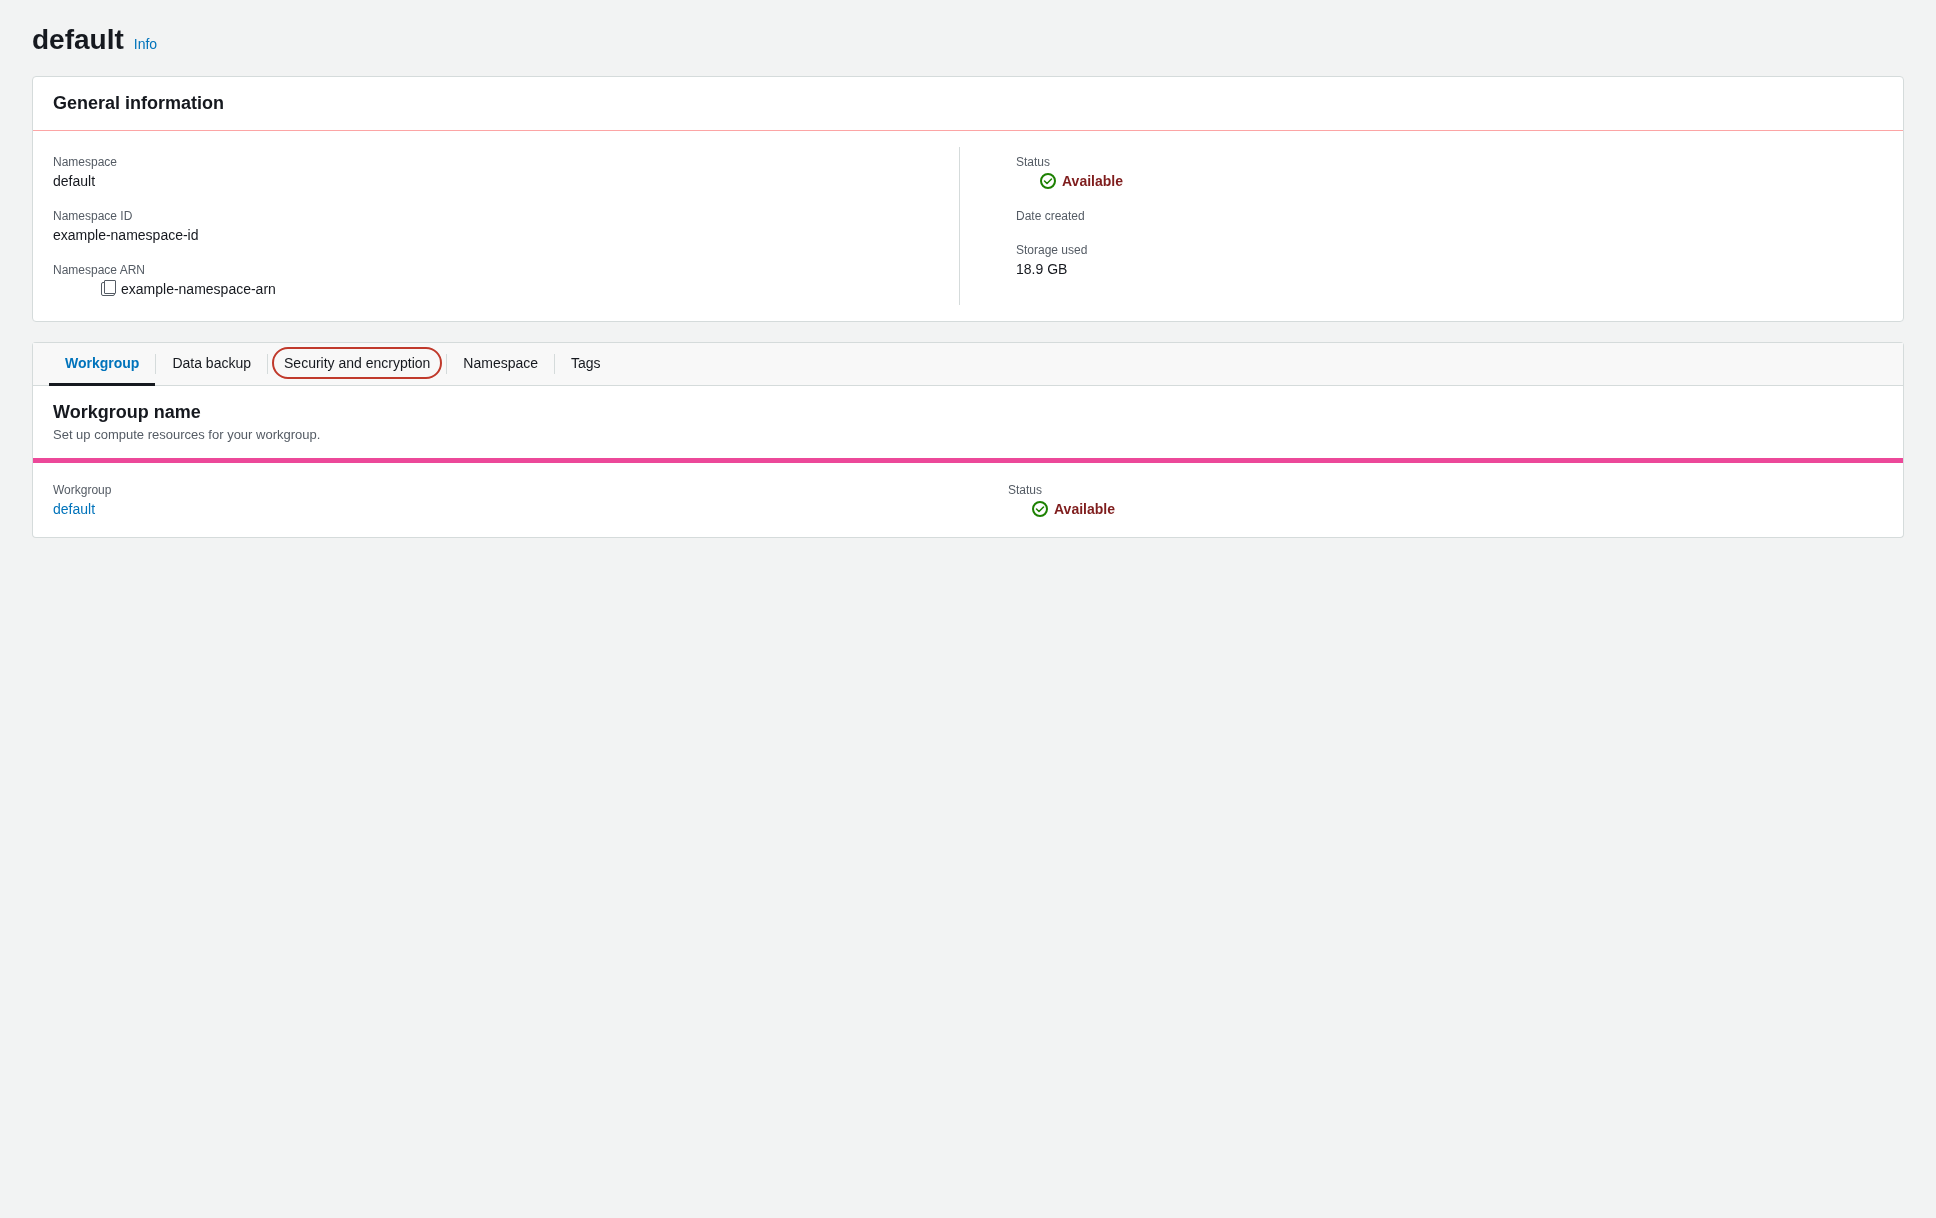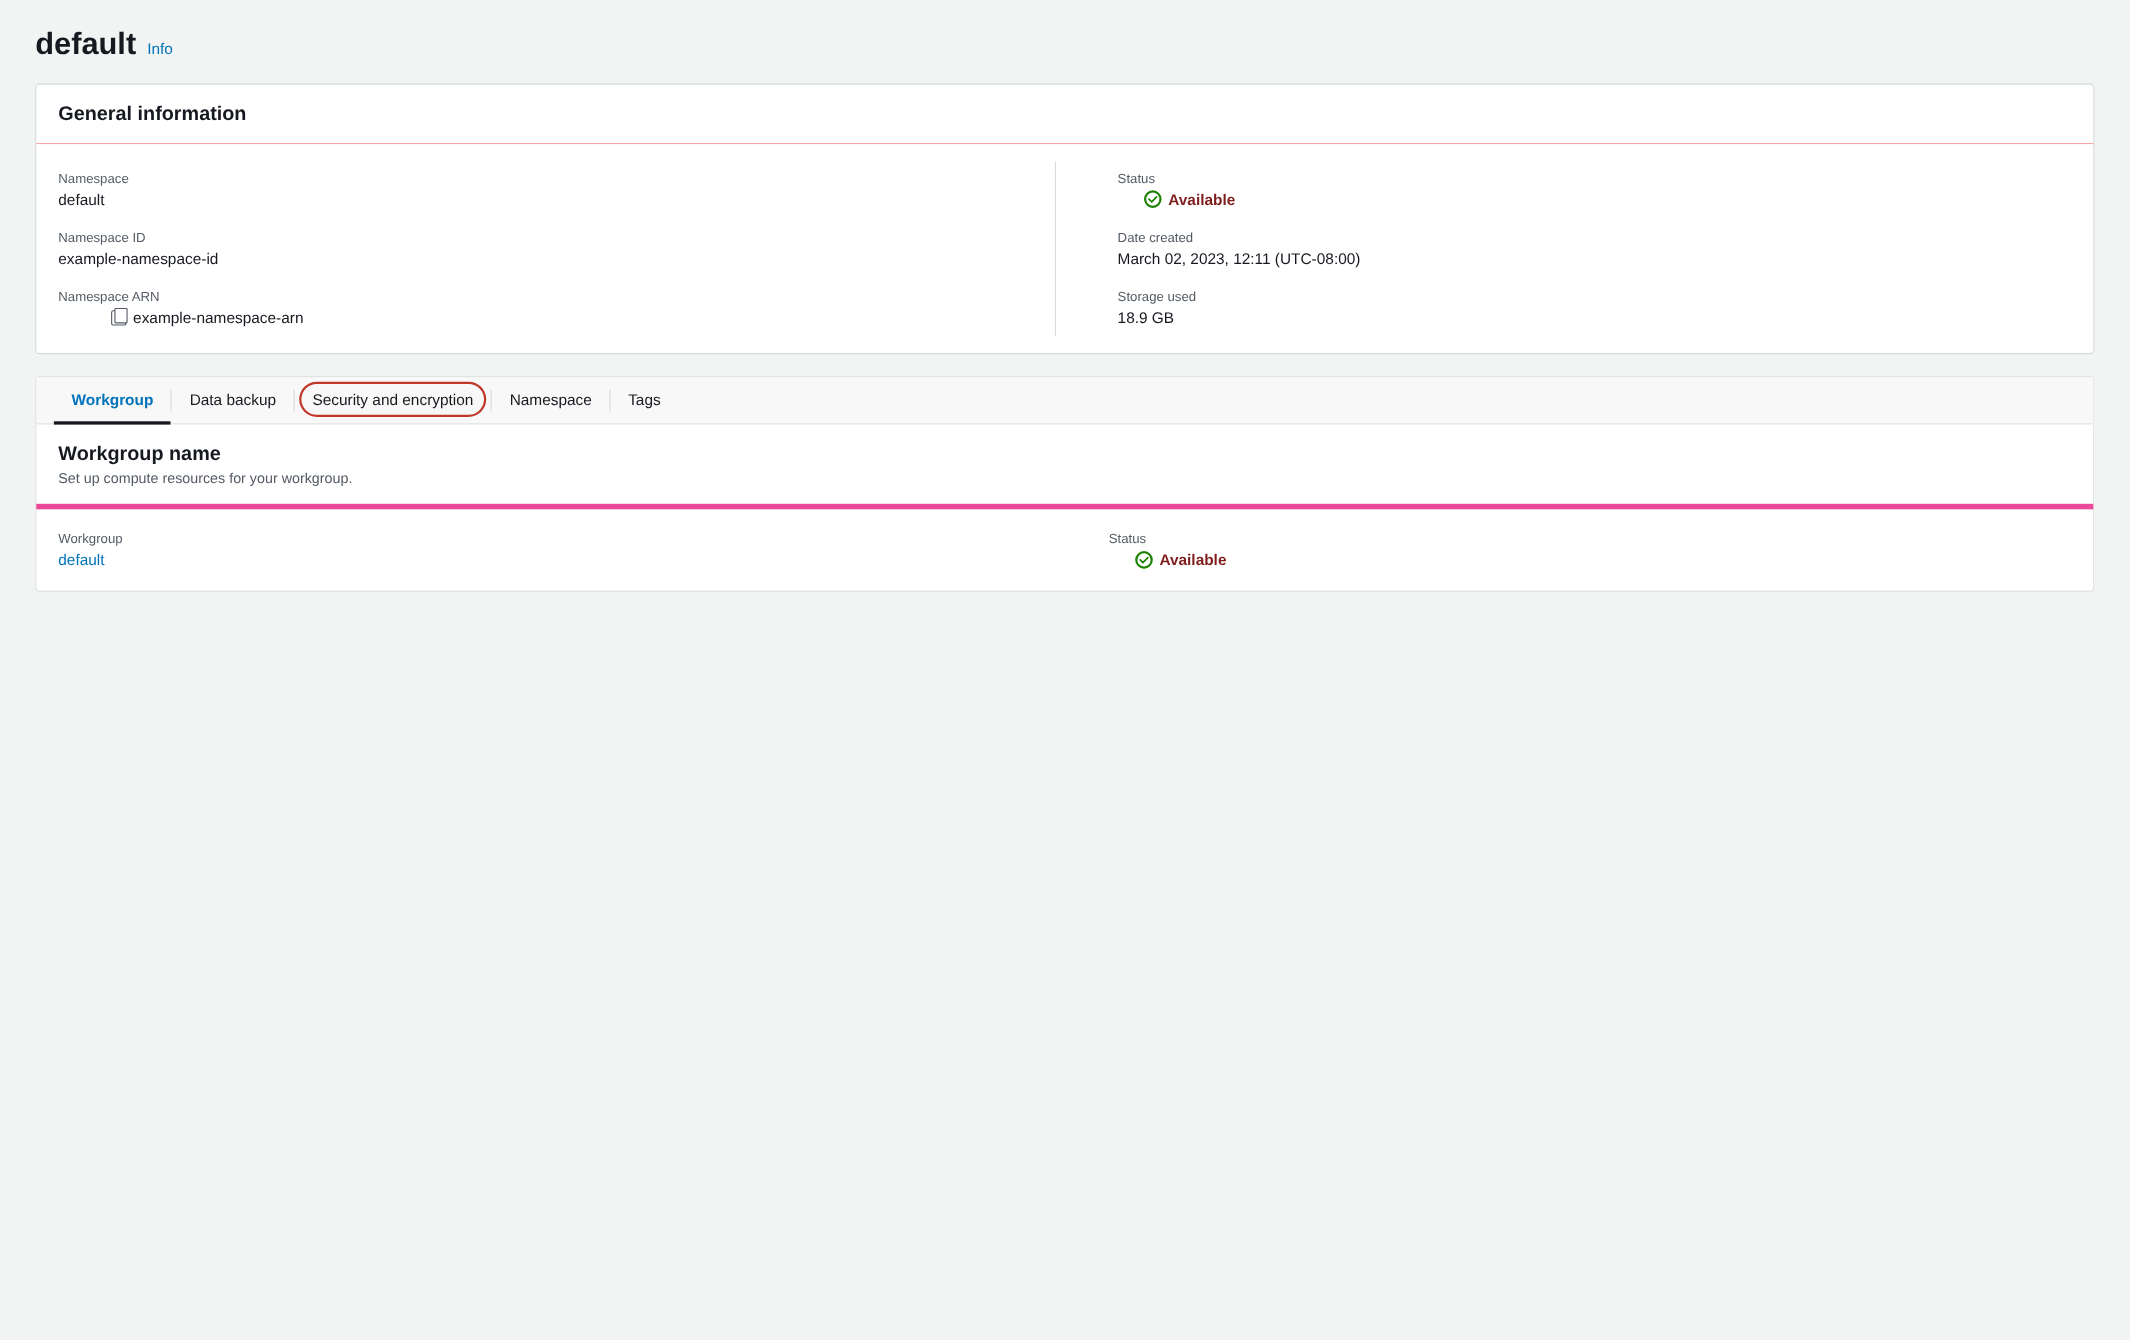--- a/index.html
+++ b/index.html
@@ -267,21 +267,20 @@
               <div class="status-icon">
                 <svg viewBox="0 0 10 10" fill="none" xmlns="http://www.w3.org/2000/svg">
                   <path d="M1.5 5L4 7.5L8.5 3" stroke="#1d8102" stroke-width="1.5" stroke-linecap="round" stroke-linejoin="round"></path>
                 </svg>
               </div>
               <span>Available</span>
             </div>
           </div>
           <div class="info-field">
             <div class="field-label">Date created</div>
-            <div class="field-value">March 02, 2023, 12:11 (UTC-08:00)</div>
           </div>
           <div class="info-field">
             <div class="field-label">Storage used</div>
             <div class="field-value">18.9 GB</div>
           </div>
         </div>
       </div>
     </div>
   </div>
 

